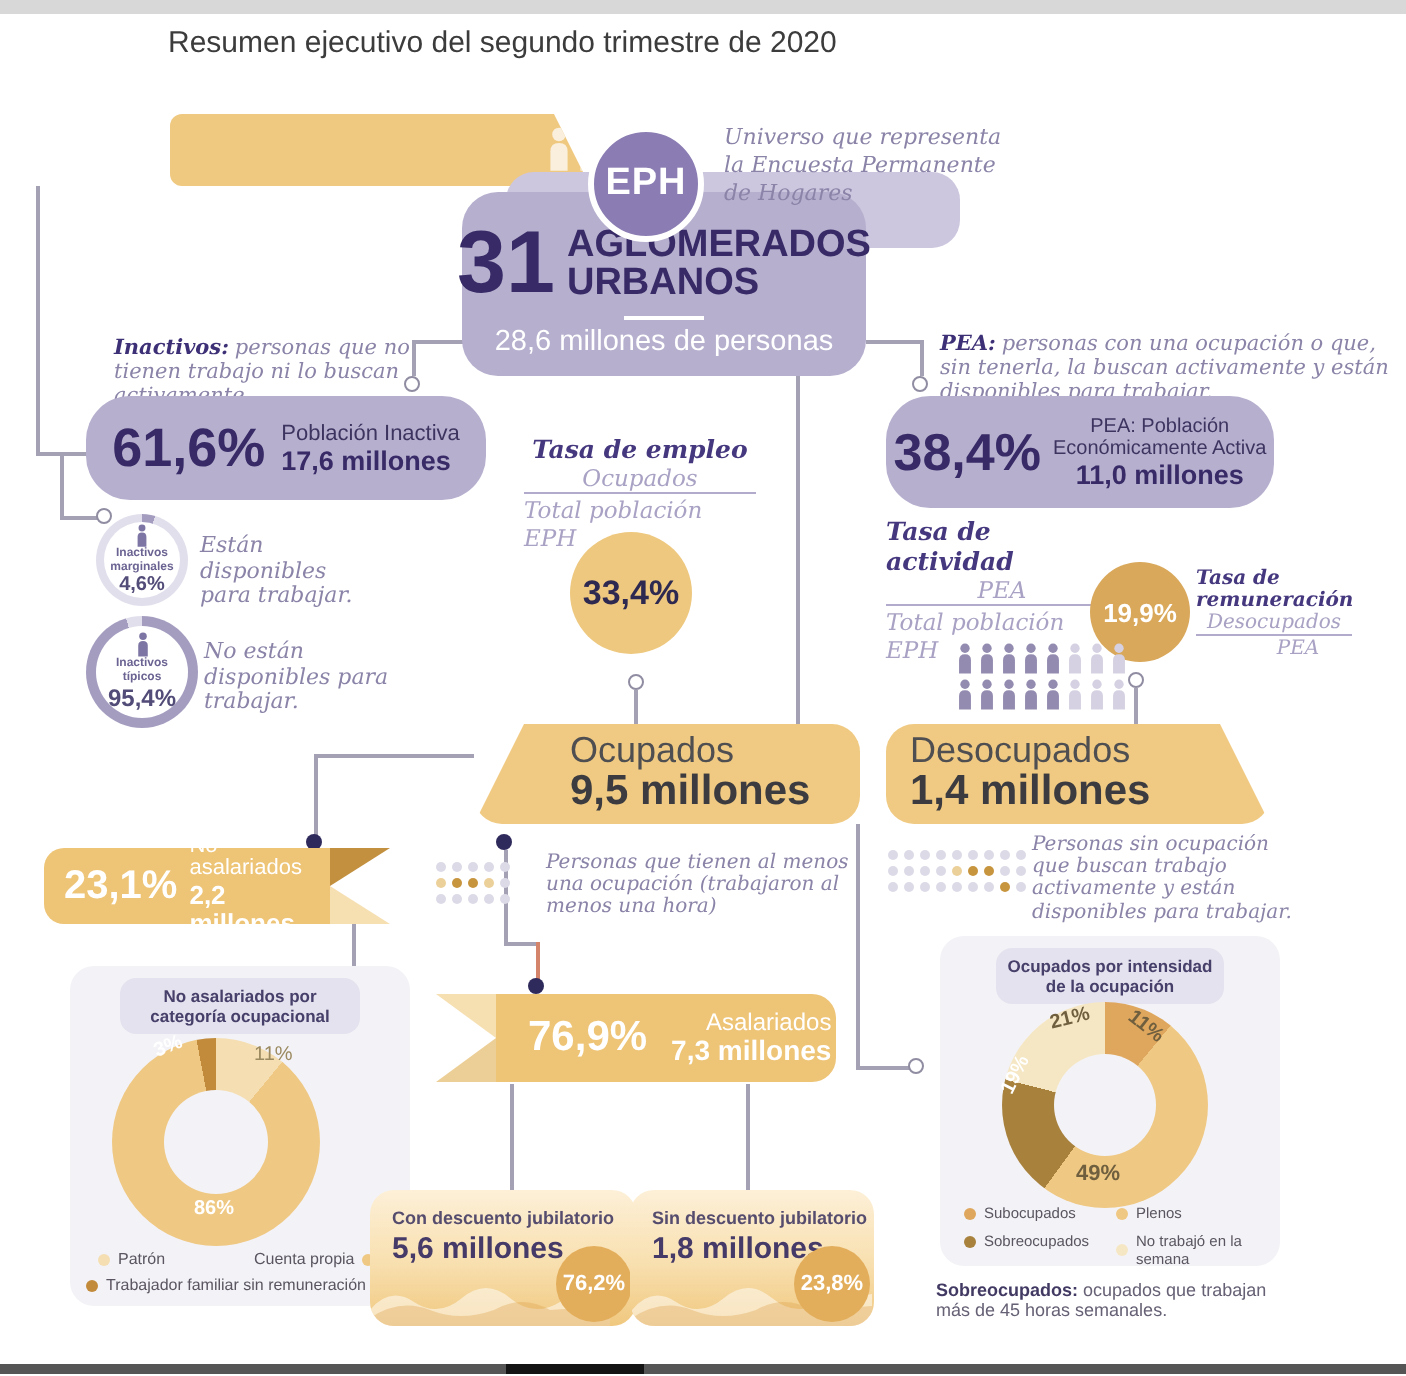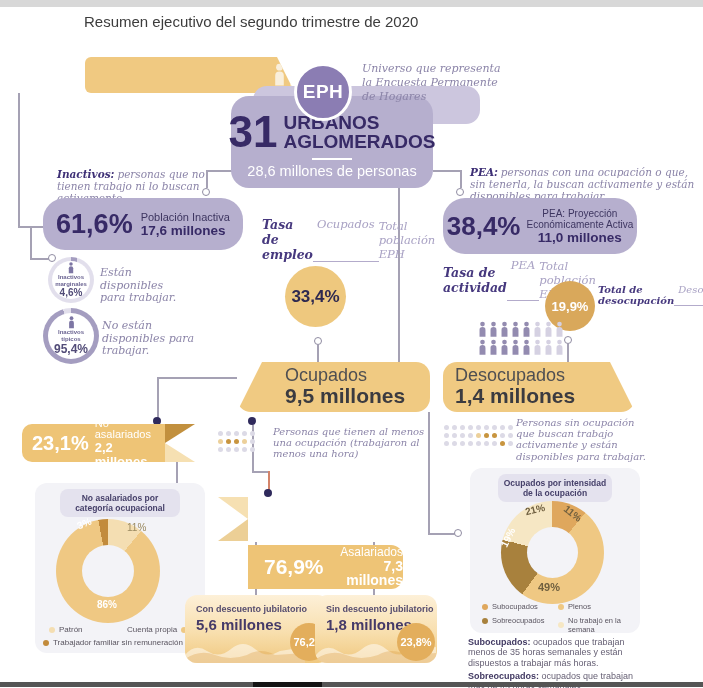--- a/index.html
+++ b/index.html
@@ -9,21 +9,21 @@
   .script{font-family:"DejaVu Serif",serif;font-style:italic;color:#8b84a8;}
   .term{font-family:"DejaVu Serif",serif;font-style:italic;font-weight:bold;color:#3e3076;}
   .ln{position:absolute;background:#a5a1b4;}
   .lnO{position:absolute;background:#d4846a;}
   .node{position:absolute;width:8px;height:8px;border:1.5px solid #908ca2;border-radius:50%;background:#fff;box-sizing:border-box;}
   .ndot{position:absolute;width:8px;height:8px;border-radius:50%;background:#2f2a5c;}
   .purple-box{position:absolute;background:#b6afce;border-radius:18px;}
   .ybox{position:absolute;background:#f0ca82;border-radius:14px;}
   .ybox .cutL{position:absolute;top:0;left:0;width:0;height:0;border-left:25px solid #fff;border-bottom:50px solid transparent;}
   .ybox .cutR{position:absolute;top:0;right:0;width:0;height:0;border-right:25px solid #fff;border-bottom:50px solid transparent;}
-  .frac{position:absolute;display:flex;flex-direction:row;align-items:center;}
+  .frac{position:absolute;display:flex;flex-direction:column;align-items:center;}
   .frac .t{font-family:"DejaVu Serif",serif;font-style:italic;font-weight:bold;color:#46387e;}
   .frac .n{align-self:stretch;text-align:center;border-bottom:1px solid #b3abcb;padding:0 4px;color:#a9a2c4;font-family:"DejaVu Serif",serif;font-style:italic;}
   .frac .d{color:#a9a2c4;font-family:"DejaVu Serif",serif;font-style:italic;padding-top:1px;}
   .ycirc{position:absolute;border-radius:50%;background:#eec87e;display:flex;align-items:center;justify-content:center;}
   .ring{position:absolute;border-radius:50%;}
   .ring .hole{position:absolute;background:#fff;border-radius:50%;display:flex;flex-direction:column;align-items:center;justify-content:center;text-align:center;}
   .ring-name{font-size:6px;font-weight:bold;color:#6b6492;line-height:1.05;}
   .ring-pct{font-weight:bold;color:#524c78;}
   .gcard{position:absolute;background:#f3f3f7;border-radius:12px;}
   .pill{position:absolute;background:#e4e2ee;border-radius:8px;color:#46406a;font-weight:bold;text-align:center;display:flex;align-items:center;justify-content:center;font-size:8.5px;line-height:1.2;}
@@ -107,22 +107,22 @@
         </div>
       </div>
   </div>
 
   <div class="abs" style="left:253px;top:86px;width:227px;height:38px;background:#ccc6de;border-radius:14px;"></div>
 
   <div class="purple-box" style="left:231px;top:96px;width:202px;height:92px;">
     <div class="abs" style="left:0;top:16px;width:202px;display:flex;justify-content:center;align-items:center;gap:6px;">
       <span style="font-size:44px;font-weight:bold;color:#372a66;line-height:0.9;">31</span>
       <span style="display:inline-block;text-align:left;">
+        <div style="font-size:19px;font-weight:bold;color:#372a66;line-height:1;">AGLOMERADOS</div>
         <div style="font-size:19px;font-weight:bold;color:#372a66;line-height:1;">URBANOS</div>
-        <div style="font-size:19px;font-weight:bold;color:#372a66;line-height:1;">AGLOMERADOS</div>
       </span>
     </div>
     <div class="abs" style="left:81px;top:62px;width:40px;height:2px;background:#fff;"></div>
     <div class="abs" style="left:0;top:67px;width:202px;text-align:center;font-size:14.5px;color:#fff;">28,6 millones de personas</div>
   </div>
 
   <div class="abs" style="left:294px;top:63px;width:58px;height:58px;border-radius:50%;background:#8b7db3;border:3px solid #fff;box-sizing:border-box;display:flex;align-items:center;justify-content:center;">
     <span style="color:#fff;font-weight:bold;font-size:19px;letter-spacing:0.5px;">EPH</span>
   </div>
 
@@ -179,37 +179,37 @@
   </div>
 
   <div class="abs" style="left:470px;top:166px;width:236px;font-size:10.5px;line-height:1.15;">
     <span class="term">PEA:</span>
     <span class="script">personas con una ocupación o que, sin tenerla, la buscan activamente y están disponibles para trabajar.</span>
   </div>
 
   <div class="purple-box" style="left:443px;top:198px;width:194px;height:56px;border-radius:22px;display:flex;align-items:center;justify-content:center;gap:6px;">
     <span style="font-size:26px;font-weight:bold;color:#372a66;">38,4%</span>
     <span style="text-align:center;">
-      <div style="font-size:10px;color:#3d3560;">PEA: Proyección</div>
+      <div style="font-size:10px;color:#3d3560;">PEA: Población</div>
       <div style="font-size:10px;color:#3d3560;">Económicamente Activa</div>
       <div style="font-size:13.5px;font-weight:bold;color:#372a66;">11,0 millones</div>
     </span>
   </div>
 
   <div class="frac" style="left:443px;top:258px;width:116px;">
     <span class="t" style="font-size:12.5px;">Tasa de actividad</span>
     <span class="n" style="font-size:11.5px;">PEA</span>
     <span class="d" style="font-size:11.5px;">Total población EPH</span>
   </div>
 
   <div class="ycirc" style="left:545px;top:281px;width:50px;height:50px;background:#d9a85b;">
     <span style="font-size:13px;font-weight:bold;color:#fff;">19,9%</span>
   </div>
   <div class="frac" style="left:598px;top:284px;width:102px;">
-    <span class="t" style="font-size:10px;">Total de desocupación</span>
+    <span class="t" style="font-size:10px;">Tasa de remuneración</span>
     <span class="n" style="font-size:10px;max-width:70px;">Desocupados</span>
     <span class="d" style="font-size:10px;">PEA</span>
   </div>
 
   <div class="abs ppl" style="left:478px;top:321px;">
       <div>
         <svg width="9" height="17" viewBox="0 0 10 18" style="display:block">
           <circle cx="5" cy="3" r="2.6" fill="#938bb0"></circle>
           <path d="M1.7 17 L1.7 9.5 Q1.7 6.3 5 6.3 Q8.3 6.3 8.3 9.5 L8.3 17 Z" fill="#938bb0"></path>
         </svg>
@@ -359,21 +359,21 @@
     <span style="margin-left:6px;text-align:left;">
       <div style="font-size:11px;line-height:1.05;">No asalariados</div>
       <div style="font-size:13px;font-weight:bold;line-height:1.05;">2,2 millones</div>
     </span>
   </div>
   <div class="wedge" style="left:165px;top:424px;border-top:19px solid #c2903e;border-right:30px solid transparent;"></div>
   <div class="wedge" style="left:165px;top:443px;border-bottom:19px solid #f6e0b2;border-right:30px solid transparent;"></div>
 
   <div class="wedge" style="left:218px;top:497px;border-top:22px solid #f6e0b2;border-left:30px solid transparent;"></div>
   <div class="wedge" style="left:218px;top:519px;border-bottom:22px solid #eccf96;border-left:30px solid transparent;"></div>
-  <div class="pencil-body" style="left:248px;top:497px;width:155px;height:44px;border-radius:0 12px 12px 0;margin-top:48px;">
+  <div class="pencil-body" style="left:248px;top:497px;width:170px;height:44px;border-radius:0 12px 12px 0;">
     <span style="font-size:21px;font-weight:bold;margin-left:16px;">76,9%</span>
     <span style="margin-left:12px;text-align:right;">
       <div style="font-size:12px;line-height:1.05;text-align:right;">Asalariados</div>
       <div style="font-size:14px;font-weight:bold;line-height:1.05;">7,3 millones</div>
     </span>
   </div>
 
   <div class="gcard" style="left:35px;top:483px;width:170px;height:170px;">
     <div class="pill" style="left:25px;top:6px;width:120px;height:28px;padding:0 6px;box-sizing:border-box;">No asalariados por categoría ocupacional</div>
     <div class="donut" style="top: 36px; width: 104px; height: 104px; left: 21px; background: conic-gradient(rgb(244, 222, 178) 0deg, rgb(244, 222, 178) 39.6deg, rgb(239, 200, 131) 39.6deg, rgb(239, 200, 131) 349.2deg, rgb(194, 139, 60) 349.2deg, rgb(194, 139, 60) 360deg);">
@@ -417,29 +417,26 @@
       <span class="ld" style="background: rgb(168, 129, 61);"></span>
       <span>Sobreocupados</span>
     </div>
     <div class="legit" style="left:88px;top:148px;position:absolute;">
       <span class="ld" style="background: rgb(246, 231, 196);"></span>
       <span>No trabajó en la semana</span>
     </div>
   </div>
 
   <div class="abs defs" style="left:468px;top:637px;width:178px;">
-    <div>
-      <b>Subocupados:</b><span> ocupados que trabajan menos de 35 horas semanales y están dispuestos a trabajar más horas.</span>
-    </div>
     <div style="margin-top:3px;">
       <b>Sobreocupados:</b><span> ocupados que trabajan más de 45 horas semanales.</span>
     </div>
   </div>
 
-  <div class="jcard" style="left:185px;top:595px;width:133px;height:68px;padding-left:12px;">
+  <div class="jcard" style="left:185px;top:595px;width:133px;height:68px;">
     <div class="abs" style="left:11px;top:9px;font-size:9px;font-weight:bold;color:#554c6e;">Con descuento jubilatorio</div>
     <div class="abs" style="left:11px;top:21px;font-size:15px;font-weight:bold;color:#453a68;">5,6 millones</div>
     <svg width="120" height="26" viewBox="0 0 120 26" style="position:absolute;left:0;bottom:0;">
       <path d="M0 18 Q10 6 22 14 T46 12 Q58 2 70 12 T95 14 L120 10 V26 H0 Z" fill="rgba(255,255,255,0.5)"></path>
       <path d="M0 22 Q15 12 30 18 T62 18 Q76 10 90 18 L120 16 V26 H0 Z" fill="rgba(222,160,74,0.35)"></path>
     </svg>
     <div class="badge" style="right:2px;bottom:2px;width:38px;height:38px;">
       <span>76,2%</span>
     </div>
   </div>

